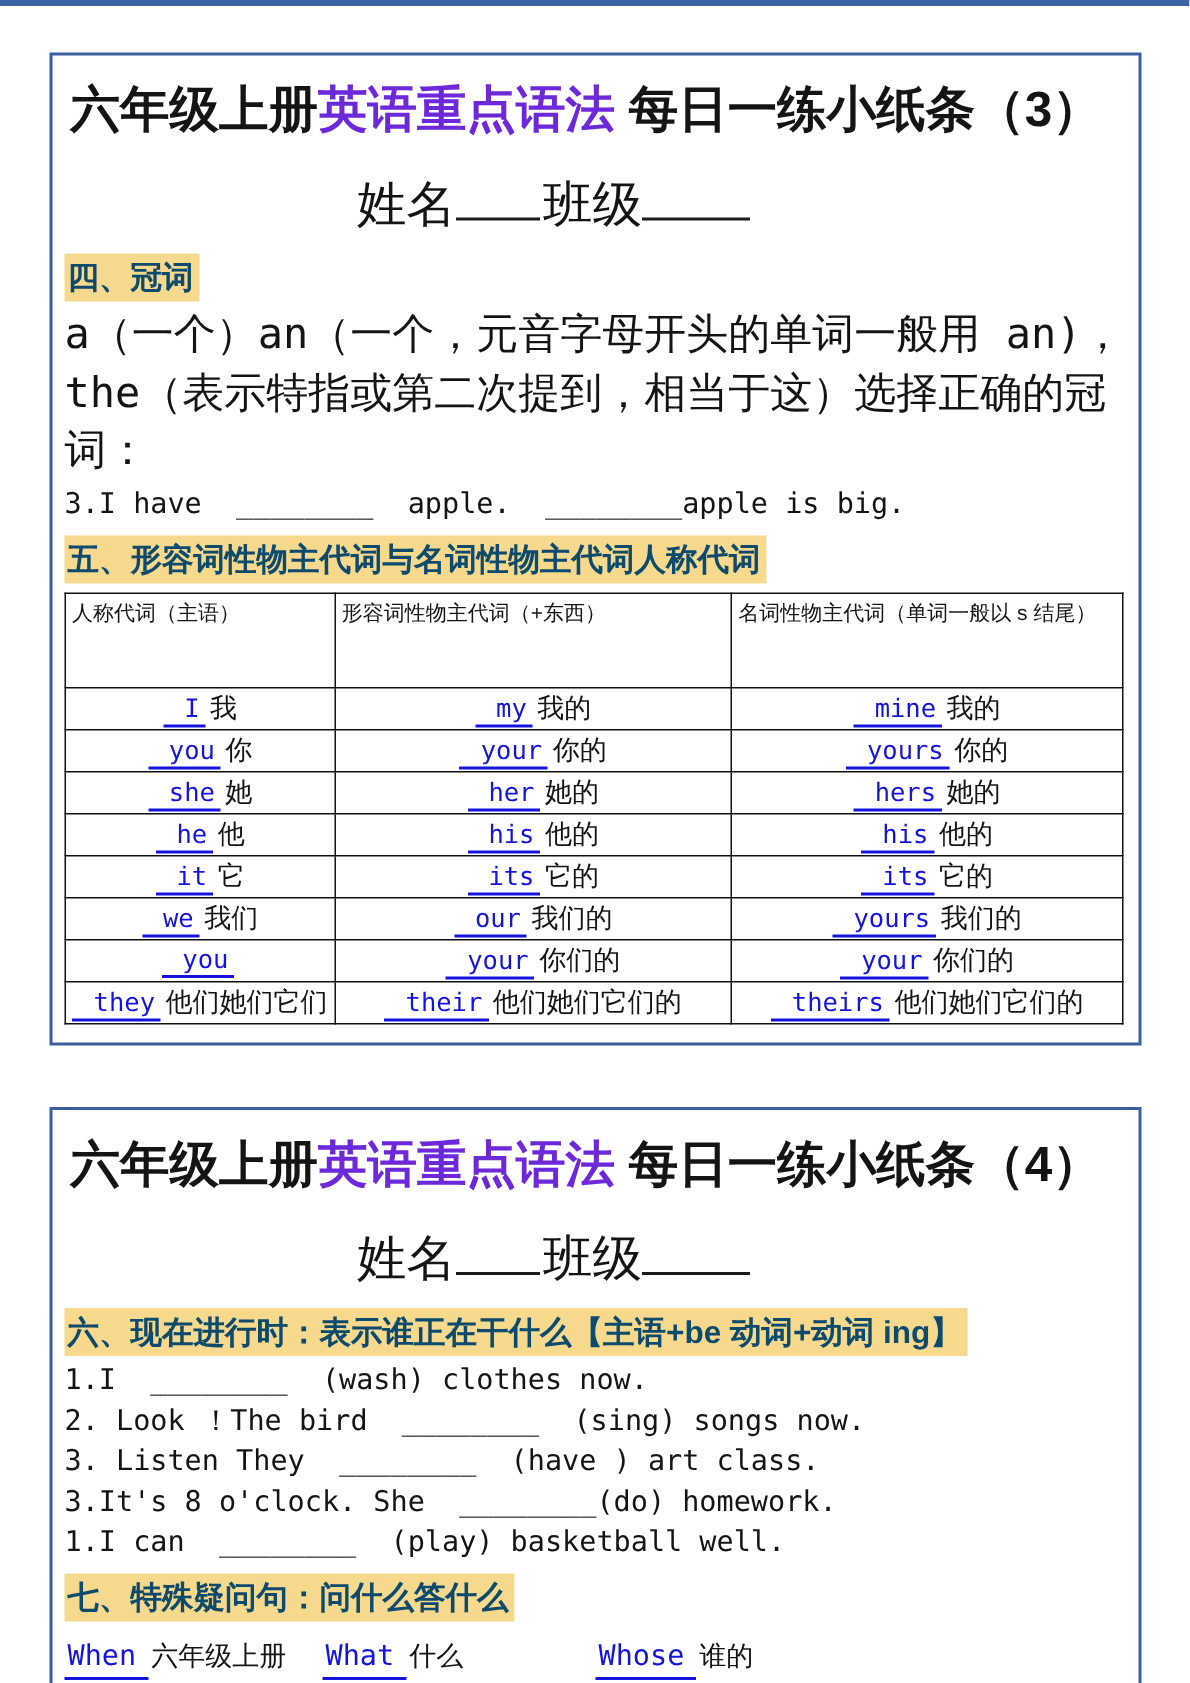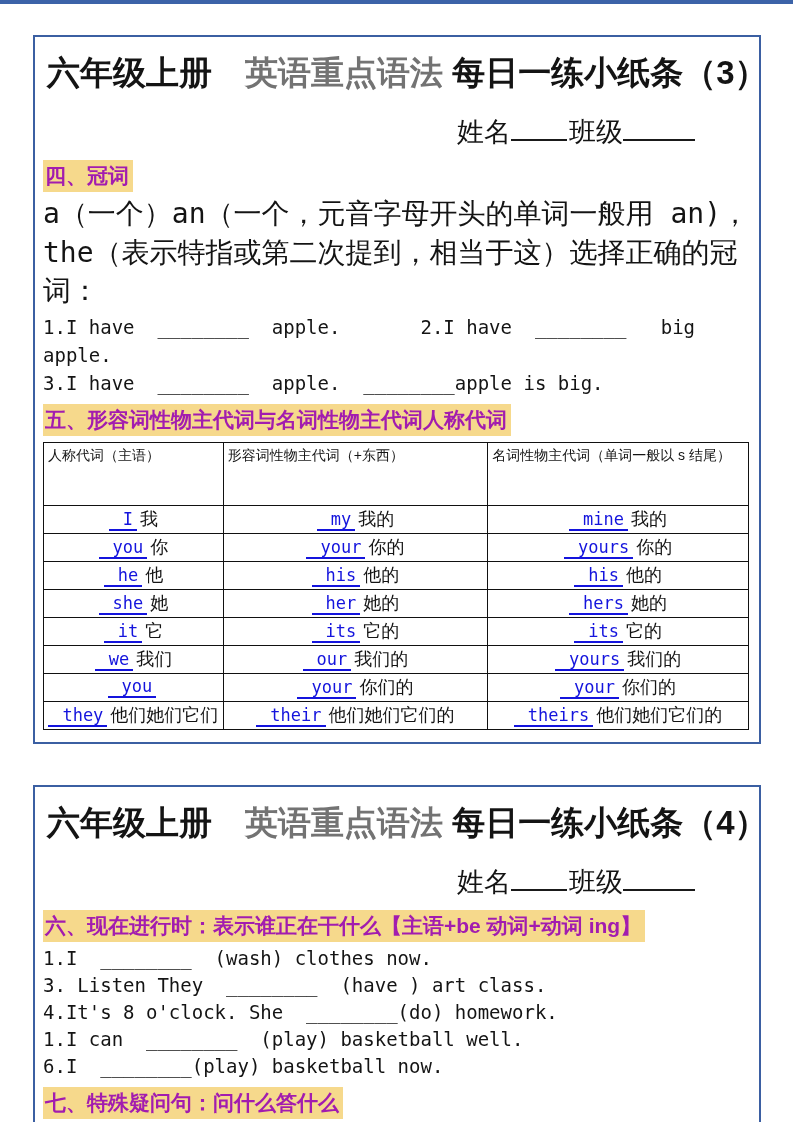--- a/index.html
+++ b/index.html
@@ -16,30 +16,30 @@
     background:#ffffff;
     border:2.5px solid #3b5fa2;
     padding:4px 10px 12px 8px;
   }
   .card-3{margin-top:31px;min-height:570px;}
   .card-4{margin-top:41px;min-height:450px;}
   .title{
     font-size:33px;font-weight:700;margin:10px 0 0 4px;
     white-space:nowrap;letter-spacing:0;
   }
-  .title .red{color:#737373;margin-left:33px;}
+  .title .red{color:#6d28d9;}
   .name-line{
-    font-size:27px;text-align:right;margin:16px 54px 10px 0;
+    font-size:33px;text-align:center;margin:16px 54px 10px 0;
   }
   .nblank{display:inline-block;border-bottom:2px solid #1a1a1a;vertical-align:baseline;height:1em;}
   .nblank.w1{width:56px;margin-right:2px;}
   .nblank.w2{width:72px;}
   .sec-row{margin:7px 0 3px;}
   .hl{
-    background:#f6d98c;color:#a21caf;font-weight:700;font-size:21px;
+    background:#f6d98c;color:#0c4a6e;font-weight:700;font-size:21px;
     padding:2px 4px 2px 2px;display:inline-block;
   }
   .mono{font-family:"DejaVu Sans Mono","Liberation Mono",monospace;}
   .intro{font-size:28px;line-height:1.38;margin:3px 0 2px;}
   .ex{font-size:19px;line-height:27px;white-space:pre-wrap;margin:0;}
   .card-3 .ex{line-height:28px;}
   table.pron{width:100%;border-collapse:collapse;margin-top:6px;table-layout:fixed;}
   table.pron th,table.pron td{border:1.6px solid #111;}
   table.pron th{
     font-weight:400;font-size:14px;text-align:left;vertical-align:top;
@@ -73,21 +73,20 @@
   <div class="title"><span>六年级上册</span><span class="red">英语重点语法</span><span> 每日一练小纸条（3）</span></div>
 
   <div class="name-line">
     <span>姓名</span><span class="nblank w1"></span><span>班级</span><span class="nblank w2"></span>
   </div>
 
   <div class="sec-row">
     <span class="hl">四、冠词</span>
   </div>
   <div class="intro mono">a（一个）an（一个，元音字母开头的单词一般用 an)，the（表示特指或第二次提到，相当于这）选择正确的冠词：</div>
-  <div class="ex mono">1.I have  ________  apple.       2.I have  ________   big apple.</div>
   <div class="ex mono">3.I have  ________  apple.  ________apple is big.</div>
 
   <div class="sec-row">
     <span class="hl">五、形容词性物主代词与名词性物主代词人称代词</span>
   </div>
 
   <table class="pron">
     <colgroup>
         <col class="col-1">
         <col class="col-2">
@@ -105,28 +104,28 @@
           <td><span class="en">I</span><span class="zh">我</span></td>
           <td><span class="en">my</span><span class="zh">我的</span></td>
           <td><span class="en">mine</span><span class="zh">我的</span></td>
         </tr>
         <tr>
           <td><span class="en">you</span><span class="zh">你</span></td>
           <td><span class="en">your</span><span class="zh">你的</span></td>
           <td><span class="en">yours</span><span class="zh">你的</span></td>
         </tr>
         <tr>
+          <td><span class="en">she</span><span class="zh">她</span></td>
+          <td><span class="en">her</span><span class="zh">她的</span></td>
+          <td><span class="en">hers</span><span class="zh">她的</span></td>
+        </tr>
+        <tr>
           <td><span class="en">he</span><span class="zh">他</span></td>
           <td><span class="en">his</span><span class="zh">他的</span></td>
           <td><span class="en">his</span><span class="zh">他的</span></td>
-        </tr>
-        <tr>
-          <td><span class="en">she</span><span class="zh">她</span></td>
-          <td><span class="en">her</span><span class="zh">她的</span></td>
-          <td><span class="en">hers</span><span class="zh">她的</span></td>
         </tr>
         <tr>
           <td><span class="en">it</span><span class="zh">它</span></td>
           <td><span class="en">its</span><span class="zh">它的</span></td>
           <td><span class="en">its</span><span class="zh">它的</span></td>
         </tr>
         <tr>
           <td><span class="en">we</span><span class="zh">我们</span></td>
           <td><span class="en">our</span><span class="zh">我们的</span></td>
           <td><span class="en">yours</span><span class="zh">我们的</span></td>
@@ -150,24 +149,24 @@
 
   <div class="name-line">
     <span>姓名</span><span class="nblank w1"></span><span>班级</span><span class="nblank w2"></span>
   </div>
 
   <div class="sec-row">
     <span class="hl">六、现在进行时：表示谁正在干什么【主语+be 动词+动词 ing】</span>
   </div>
   <div id="pc-exercises">
       <div class="ex mono">1.I  ________  (wash) clothes now.</div>
+      <div class="ex mono">2. Look ！The bird  ________  (sing) songs now.</div>
       <div class="ex mono">3. Listen They  ________  (have ) art class.</div>
-      <div class="ex mono">4.It's 8 o'clock. She  ________(do) homework.</div>
+      <div class="ex mono">3.It's 8 o'clock. She  ________(do) homework.</div>
       <div class="ex mono">1.I can  ________  (play) basketball well.</div>
-      <div class="ex mono">6.I  ________(play) basketball now.</div>
     </div>
 
   <div class="sec-row">
     <span class="hl">七、特殊疑问句：问什么答什么</span>
   </div>
   <div class="q-block" id="q-words">
       <div class="qrow">
         <div class="qcell">
           <span class="qw-en">When</span>
           <span class="zh">六年级上册</span>

